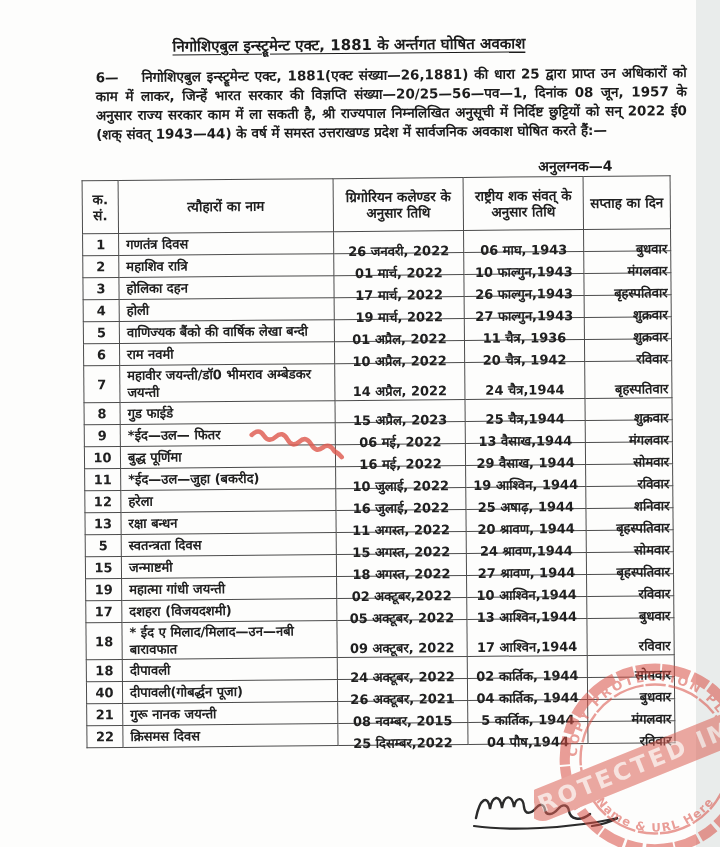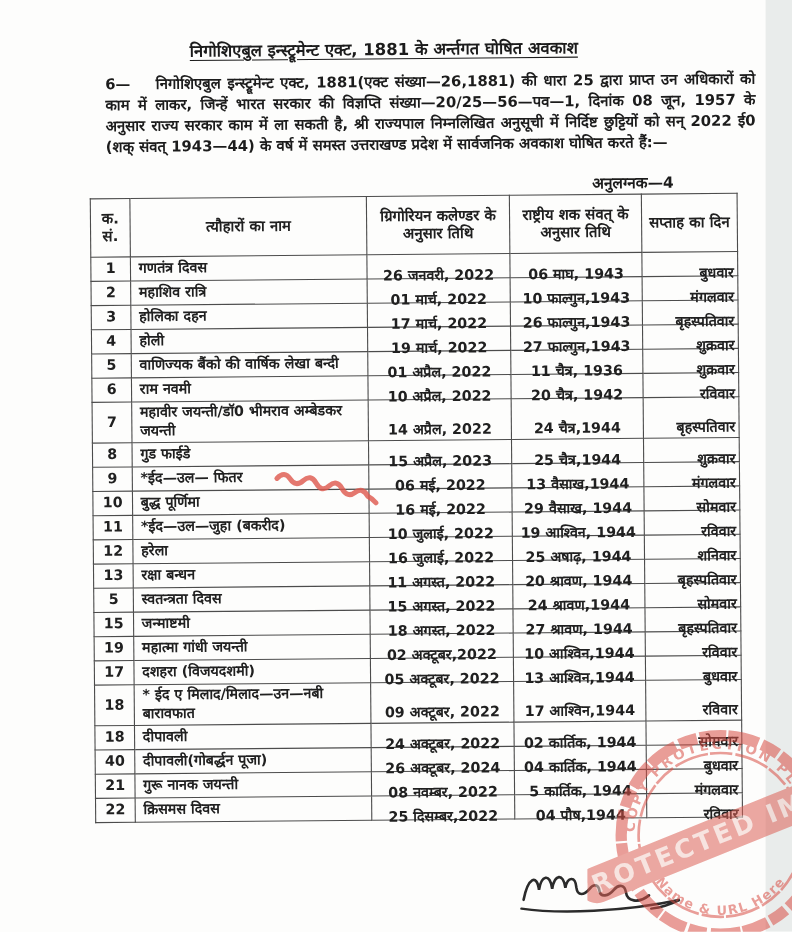--- a/index.html
+++ b/index.html
@@ -247,29 +247,29 @@
       <td class="cell-sno">18</td>
       <td class="cell-name">दीपावली</td>
       <td class="cell-greg"><span class="shift">24 अक्टूबर, 2022</span></td>
       <td class="cell-shaka"><span class="shift">02 कार्तिक, 1944</span></td>
       <td class="cell-day"><span class="shift">सोमवार</span></td>
     </tr>
 
     <tr>
       <td class="cell-sno">40</td>
       <td class="cell-name">दीपावली(गोबर्द्धन पूजा)</td>
-      <td class="cell-greg"><span class="shift">26 अक्टूबर, 2024</span></td>
+      <td class="cell-greg"><span class="shift">26 अक्टूबर, 2021</span></td>
       <td class="cell-shaka"><span class="shift">04 कार्तिक, 1944</span></td>
       <td class="cell-day"><span class="shift">बुधवार</span></td>
     </tr>
 
     <tr>
       <td class="cell-sno">21</td>
       <td class="cell-name">गुरू नानक जयन्ती</td>
-      <td class="cell-greg"><span class="shift">08 नवम्बर, 2022</span></td>
+      <td class="cell-greg"><span class="shift">08 नवम्बर, 2015</span></td>
       <td class="cell-shaka"><span class="shift">5 कार्तिक, 1944</span></td>
       <td class="cell-day"><span class="shift">मंगलवार</span></td>
     </tr>
 
     <tr>
       <td class="cell-sno">22</td>
       <td class="cell-name">क्रिसमस दिवस</td>
       <td class="cell-greg"><span class="shift">25 दिसम्बर,2022</span></td>
       <td class="cell-shaka"><span class="shift">04 पौष,1944</span></td>
       <td class="cell-day"><span class="shift">रविवार</span></td>

